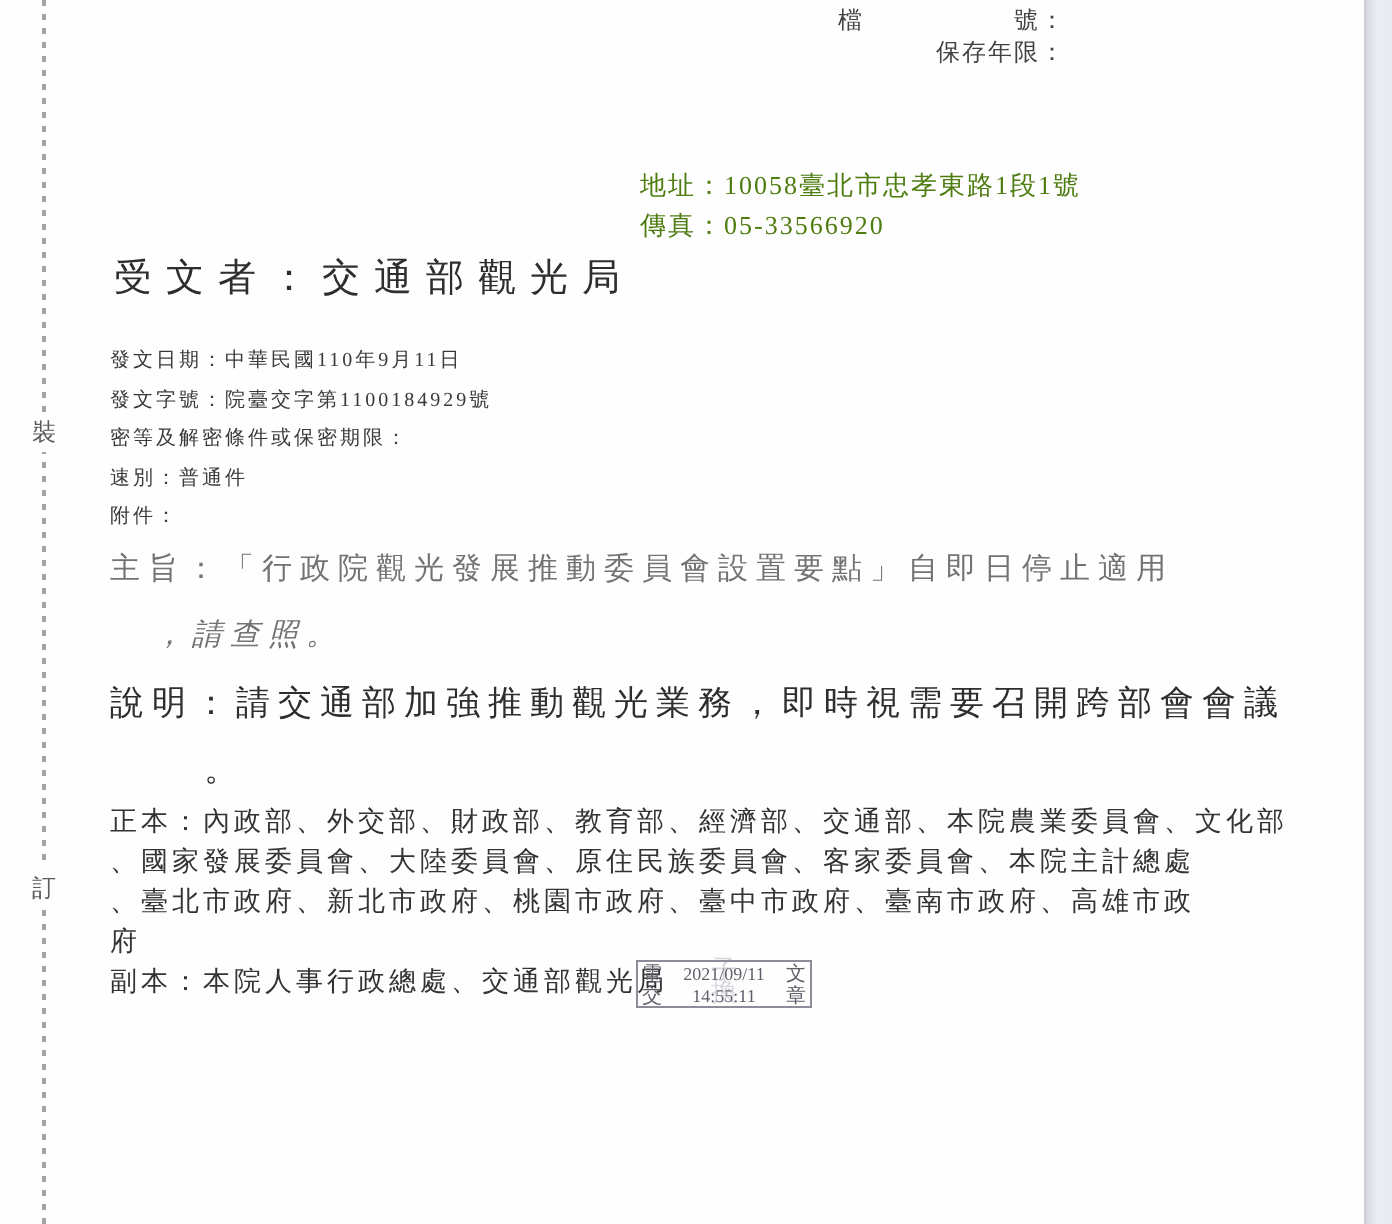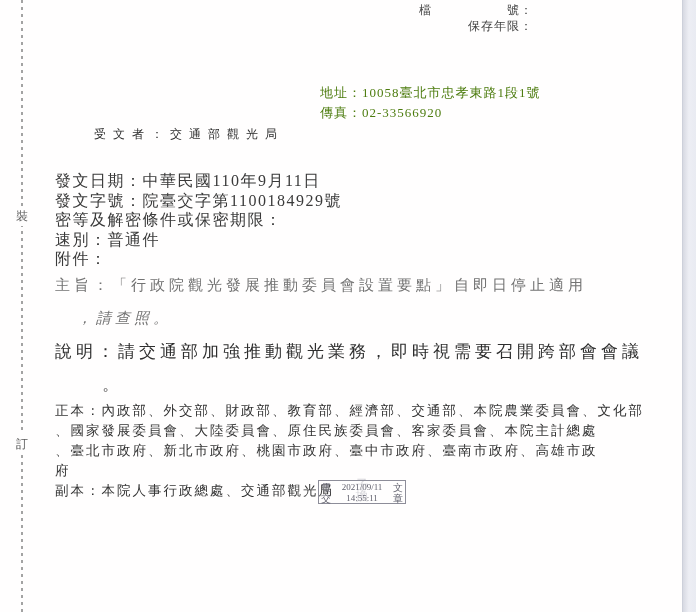--- a/index.html
+++ b/index.html
@@ -37,23 +37,23 @@
   .fileno .row1{display:flex;justify-content:space-between;}
   .fileno .row2{text-align:right;}
 
   .doc-title{
     position:absolute;left:264px;top:32px;
     font-size:21px;letter-spacing:5px;color:#2c2c2c;white-space:nowrap;
   }
 
   .addr-block{position:absolute;left:320px;top:83px;font-size:13px;line-height:20px;letter-spacing:1px;color:#4d7c0f;}
 
-  .recipient{position:absolute;left:57px;top:126px;font-size:12px;letter-spacing:7px;color:#2e2e2e;white-space:nowrap;margin-left:37px;}
+  .recipient{position:absolute;left:57px;top:126px;font-size:19px;letter-spacing:7px;color:#2e2e2e;white-space:nowrap;}
 
-  .meta-block{position:absolute;left:55px;top:171px;font-size:16px;line-height:19.5px;letter-spacing:1.5px;color:#3a3a3a;}
+  .meta-block{position:absolute;left:55px;top:171px;font-size:10px;line-height:19.5px;letter-spacing:1.5px;color:#3a3a3a;}
 
   .subject{position:absolute;left:55px;top:269px;font-size:15px;letter-spacing:4px;color:#737373;line-height:33px;}
   .subject .cont{margin-left:22px;font-style:italic;}
 
   .explain{position:absolute;left:55px;top:335px;font-size:17px;letter-spacing:4px;color:#2e2e2e;line-height:33px;}
   .explain .cont{margin-left:47px;}
 
   .recips{position:absolute;left:55px;top:401px;font-size:13.5px;letter-spacing:2px;line-height:20px;color:#333333;}
   .recips .indent{}
 
@@ -89,21 +89,21 @@
     <div class="row1">
       <span>檔</span>
       <span>號：</span>
     </div>
     <div class="row2">保存年限：</div>
   </div>
 
 
   <div class="addr-block">
     <div class="nowrap">地址：10058臺北市忠孝東路1段1號</div>
-    <div class="nowrap">傳真：02-33566920</div>
+    <div class="nowrap">傳真：05-33566920</div>
   </div>
 
   <div class="recipient">受文者：交通部觀光局</div>
 
   <div class="meta-block">
     <div class="nowrap">發文日期：中華民國110年9月11日</div>
     <div class="nowrap">發文字號：院臺交字第1100184929號</div>
     <div class="nowrap">密等及解密條件或保密期限：</div>
     <div class="nowrap">速別：普通件</div>
     <div class="nowrap">附件：</div>

